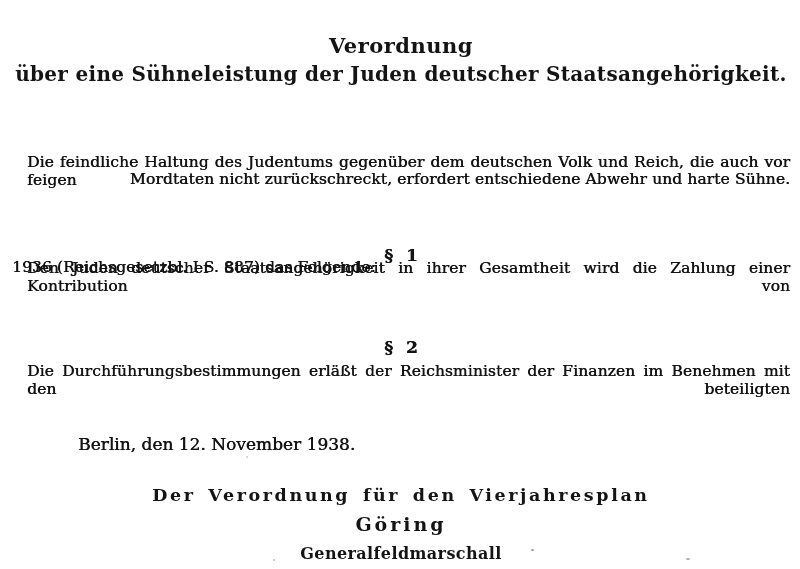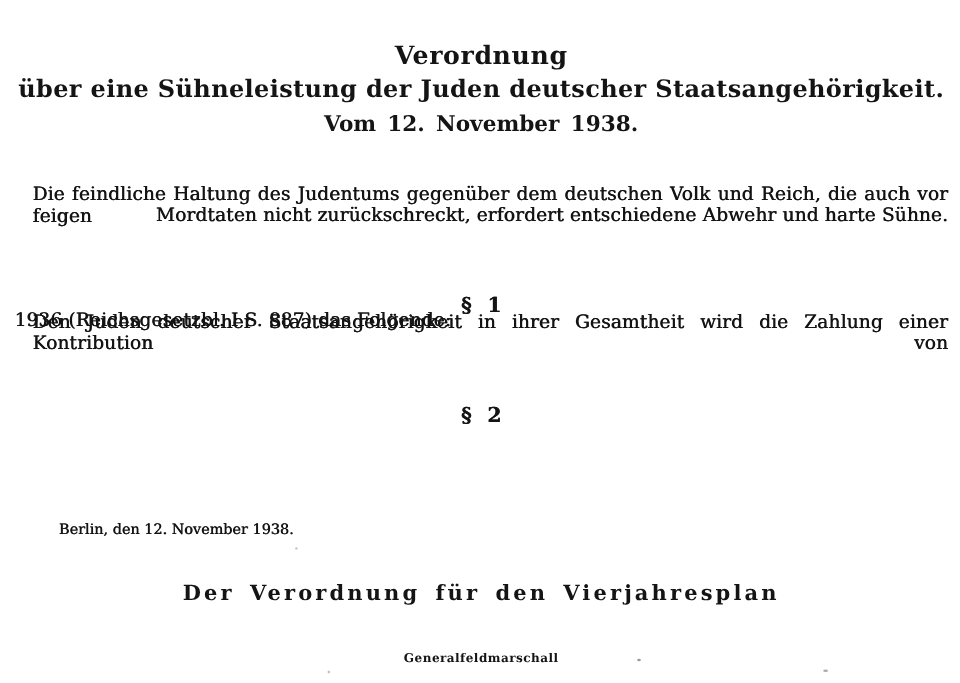--- a/index.html
+++ b/index.html
@@ -69,43 +69,43 @@
     text-shadow: 0.3px 0 0 currentColor;
   }
   .s1h  { top: 245px; }
   .s1l1 { top: 259px; }
   .s1l2 { top: 299px; }
   .s2h  { top: 337px; }
   .s2l1 { top: 362px; }
   .s2l2 { top: 390px; }
   .place-date {
     top: 434px;
-    padding-left: 49px;
-    font-size: 12px;
+    padding-left: 78px;
+    font-size: 17px;
     text-shadow: 0.45px 0 0 currentColor;
   }
   .sig-role {
     top: 485px;
     text-align: center;
     font-size: 17.5px;
     font-weight: bold;
     letter-spacing: 2.6px;
     word-spacing: 4px;
   }
   .sig-name {
     top: 513px;
     text-align: center;
     font-size: 19px;
     font-weight: bold;
     letter-spacing: 3px;
   }
   .sig-rank {
     top: 544px;
     text-align: center;
-    font-size: 10px;
+    font-size: 16px;
     font-weight: bold;
     letter-spacing: 0.4px;
   }
   
   .speck {
     position: absolute;
     border-radius: 50%;
   }
   .speck-a { left: 531px; top: 549px; width: 3px; height: 2px; background: #9a9a9a; }
   .speck-b { left: 686px; top: 558px; width: 4px; height: 2px; background: #ababab; }
@@ -114,36 +114,37 @@
 </style>
 </head>
 <body>
 
 <div class="page">
 
   <div class="line doc-title">Verordnung</div>
 
   <div class="line doc-subtitle">über eine Sühneleistung der Juden deutscher Staatsangehörigkeit.</div>
 
-  <div class="line doc-date">Vom 12. November 1938.</div>
 
   <div class="line body-line just indent p1l1">Die feindliche Haltung des Judentums gegenüber dem deutschen Volk und Reich, die auch vor feigen</div>
   <div class="line body-line p1l2">Mordtaten nicht zurückschreckt, erfordert entschiedene Abwehr und harte Sühne.</div>
 
   <div class="line body-line p2l2">1936 (Reichsgesetzbl. I S. 887) das Folgende:</div>
 
   <div class="line sec-head s1h">§ 1</div>
   <div class="line body-line just indent s1l1">Den Juden deutscher Staatsangehörigkeit in ihrer Gesamtheit wird die Zahlung einer Kontribution von</div>
 
   <div class="line sec-head s2h">§ 2</div>
+  <div class="line body-line just indent s2l1">Die Durchführungsbestimmungen erläßt der Reichsminister der Finanzen im Benehmen mit den beteiligten</div>
 
   <div class="line place-date">Berlin, den 12. November 1938.</div>
 
   <div class="line sig-role">Der Verordnung für den Vierjahresplan</div>
 
+  <div class="line sig-name">Göring</div>
 
   <div class="line sig-rank">Generalfeldmarschall</div>
 
   <div class="speck speck-a"></div>
   <div class="speck speck-b"></div>
   <div class="speck speck-c"></div>
   <div class="speck speck-d"></div>
 
 </div>
 

